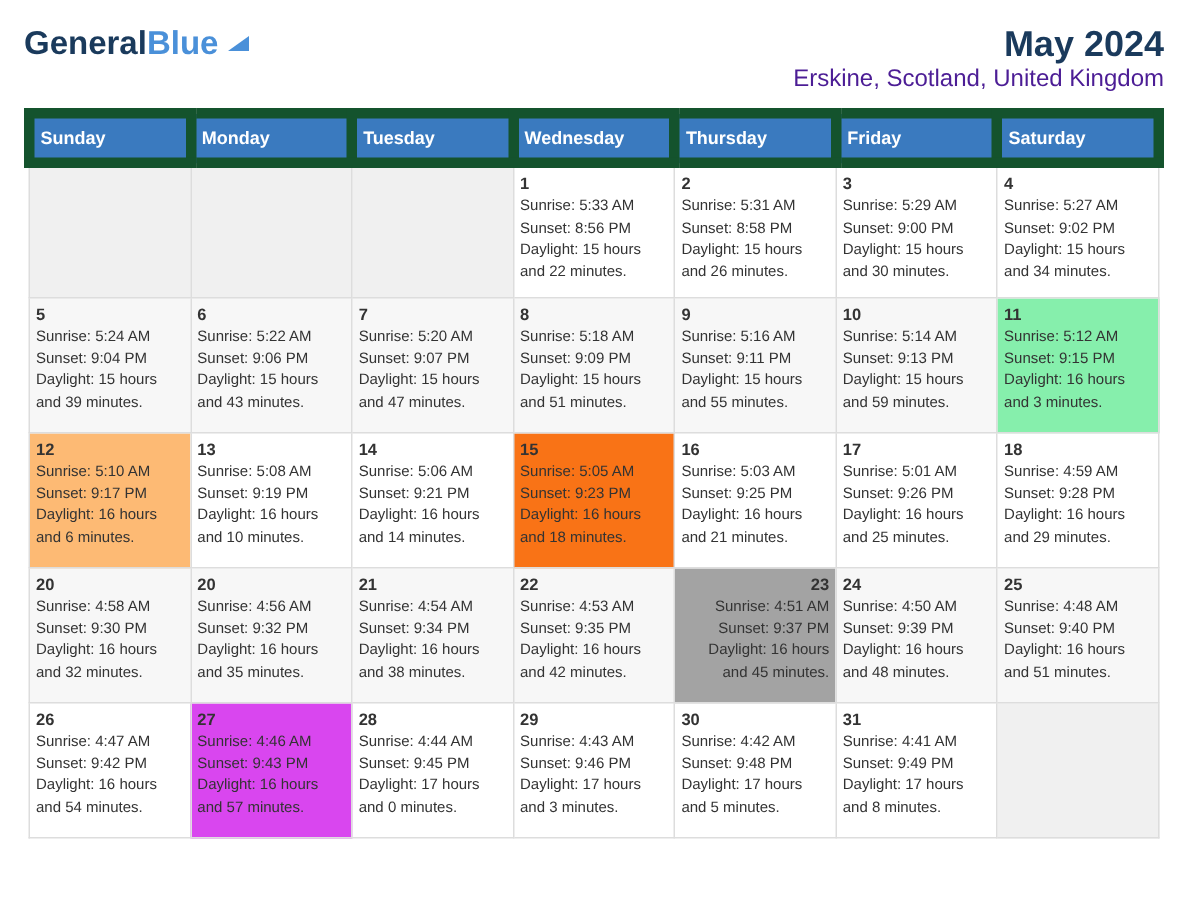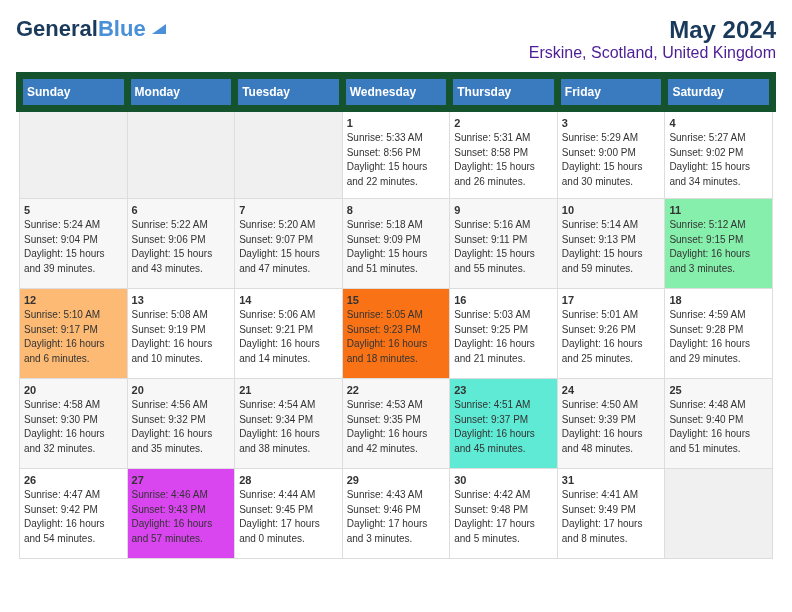--- a/index.html
+++ b/index.html
@@ -210,21 +210,21 @@
           <div class="day-info">Sunrise: 4:56 AM<br>Sunset: 9:32 PM<br>Daylight: 16 hours and 35 minutes.</div>
         </td>
         <td style="background: rgb(247, 247, 247);">
           <div class="day-num">21</div>
           <div class="day-info">Sunrise: 4:54 AM<br>Sunset: 9:34 PM<br>Daylight: 16 hours and 38 minutes.</div>
         </td>
         <td style="background: rgb(247, 247, 247);">
           <div class="day-num">22</div>
           <div class="day-info">Sunrise: 4:53 AM<br>Sunset: 9:35 PM<br>Daylight: 16 hours and 42 minutes.</div>
         </td>
-        <td style="background: #5eead4;">
+        <td style="background: #a3a3a3; text-align: right;">
           <div class="day-num">23</div>
           <div class="day-info">Sunrise: 4:51 AM<br>Sunset: 9:37 PM<br>Daylight: 16 hours and 45 minutes.</div>
         </td>
         <td style="background: rgb(247, 247, 247);">
           <div class="day-num">24</div>
           <div class="day-info">Sunrise: 4:50 AM<br>Sunset: 9:39 PM<br>Daylight: 16 hours and 48 minutes.</div>
         </td>
         <td style="background: rgb(247, 247, 247);">
           <div class="day-num">25</div>
           <div class="day-info">Sunrise: 4:48 AM<br>Sunset: 9:40 PM<br>Daylight: 16 hours and 51 minutes.</div>

